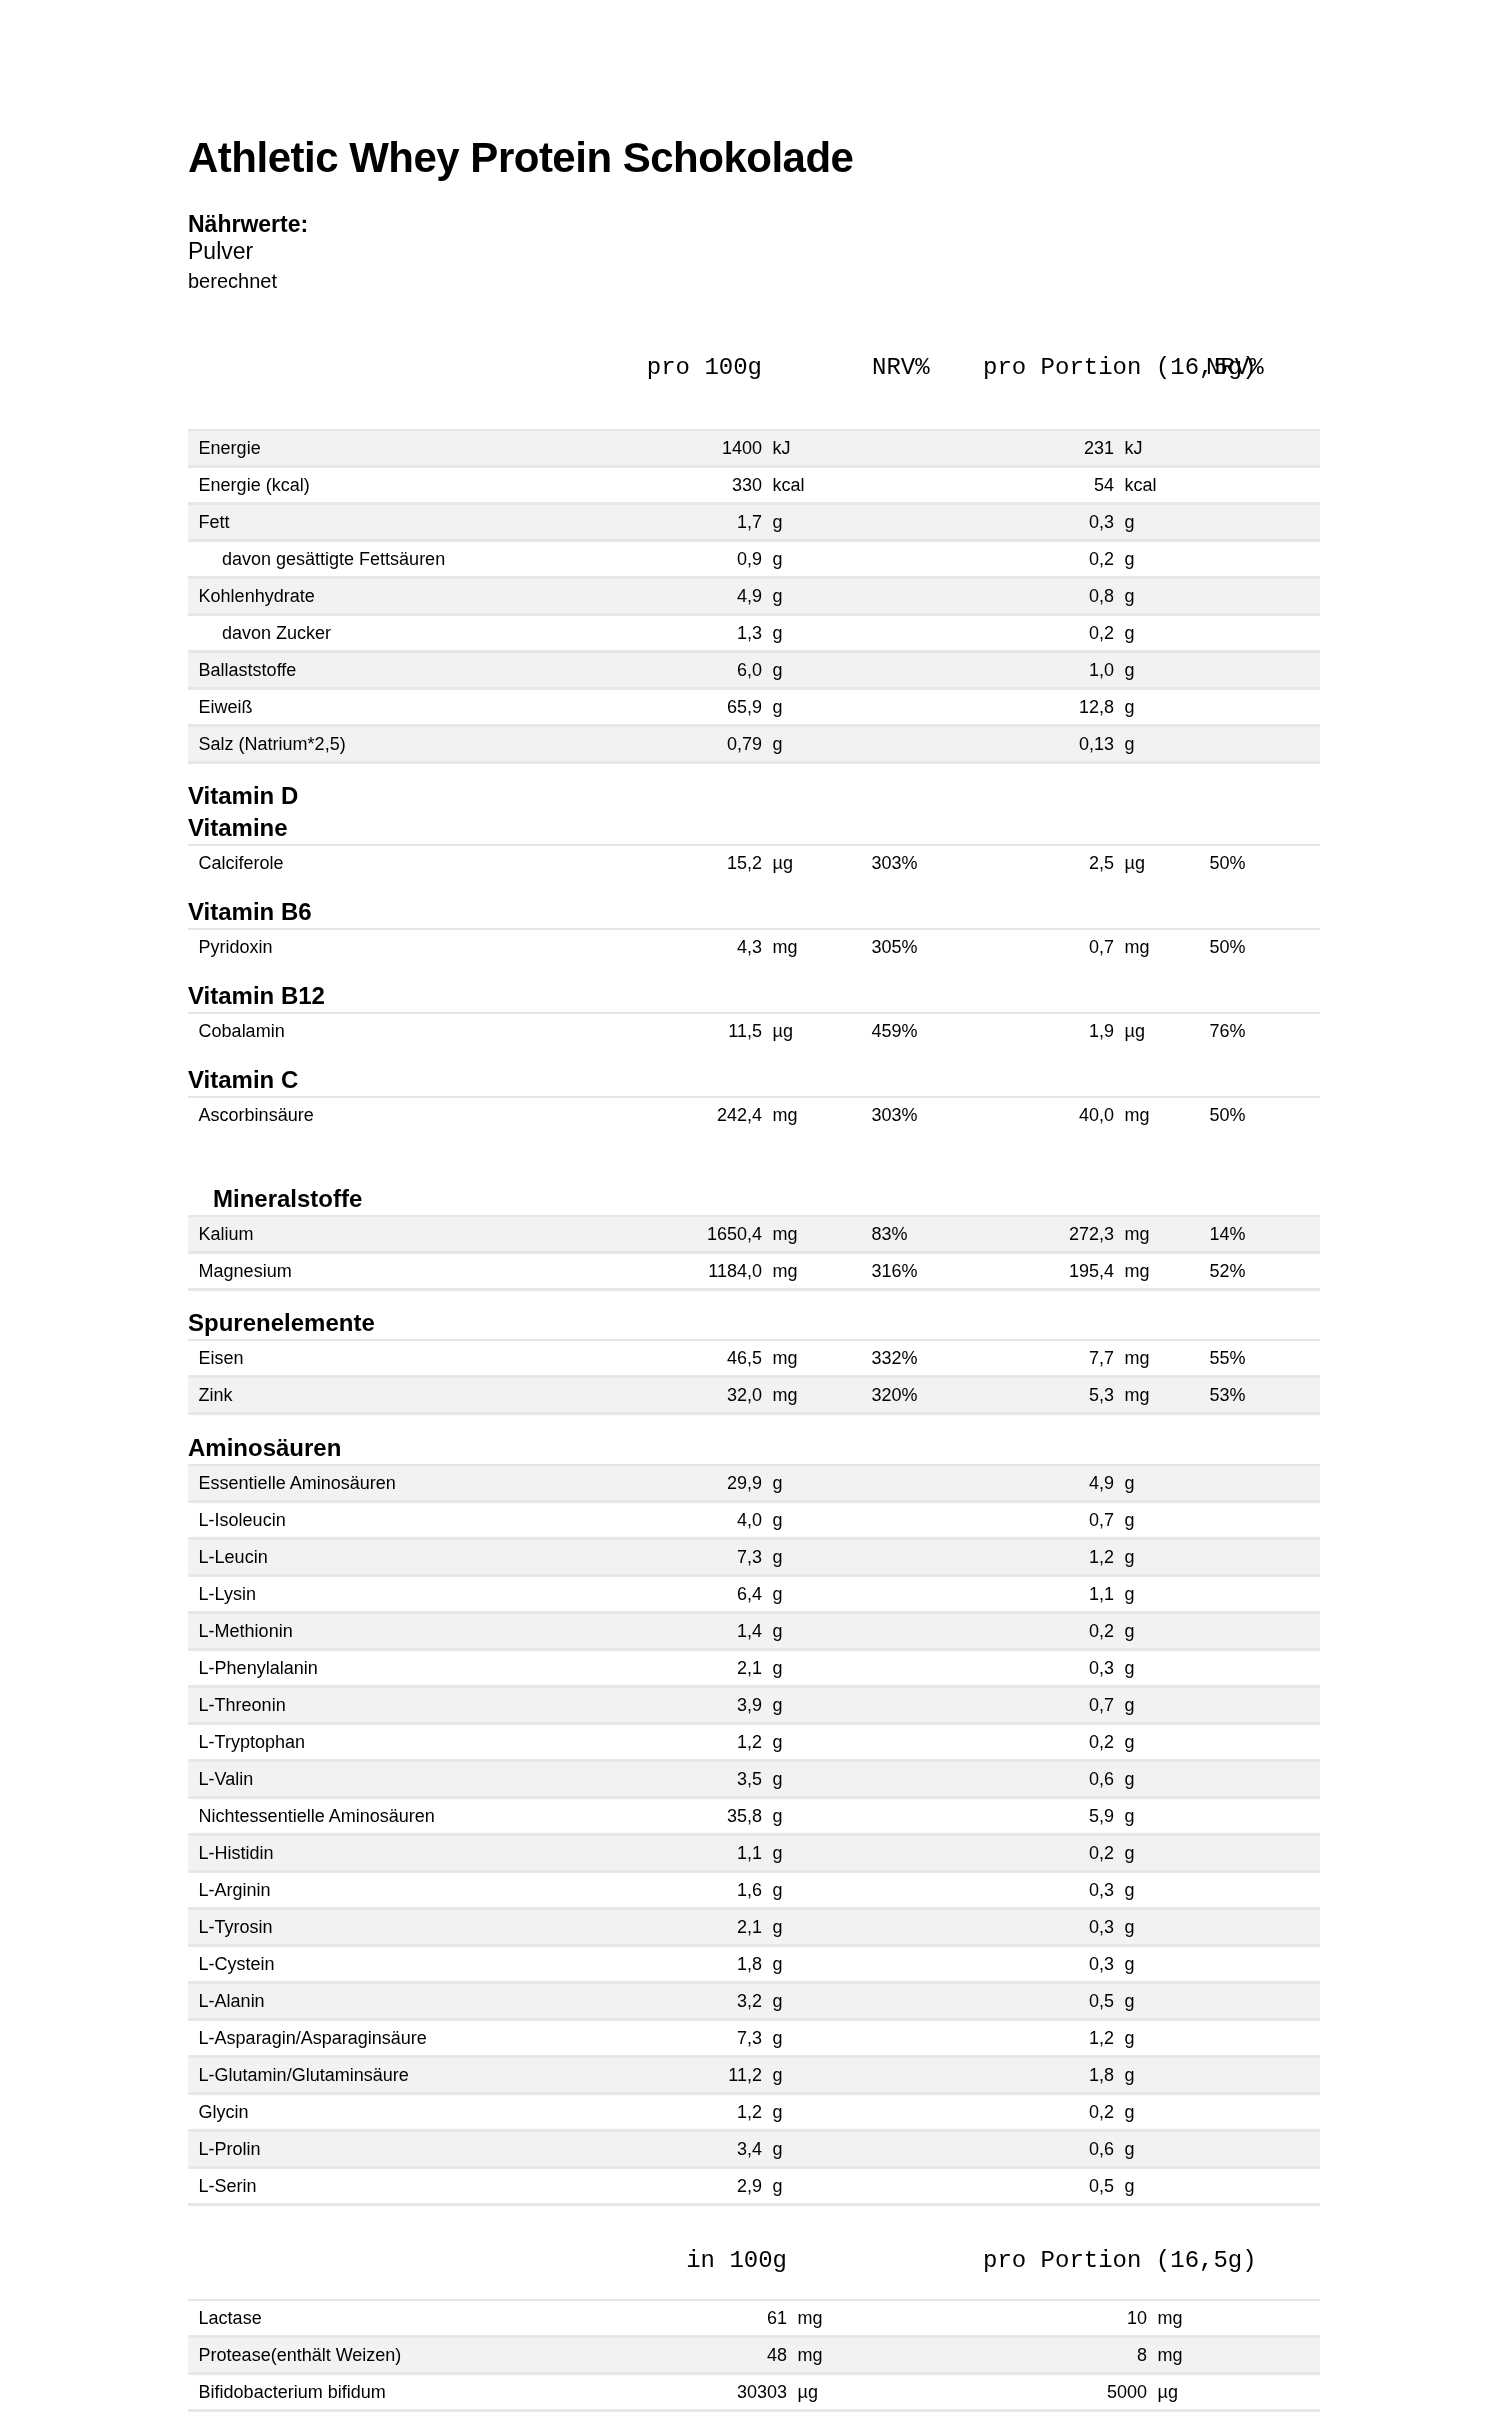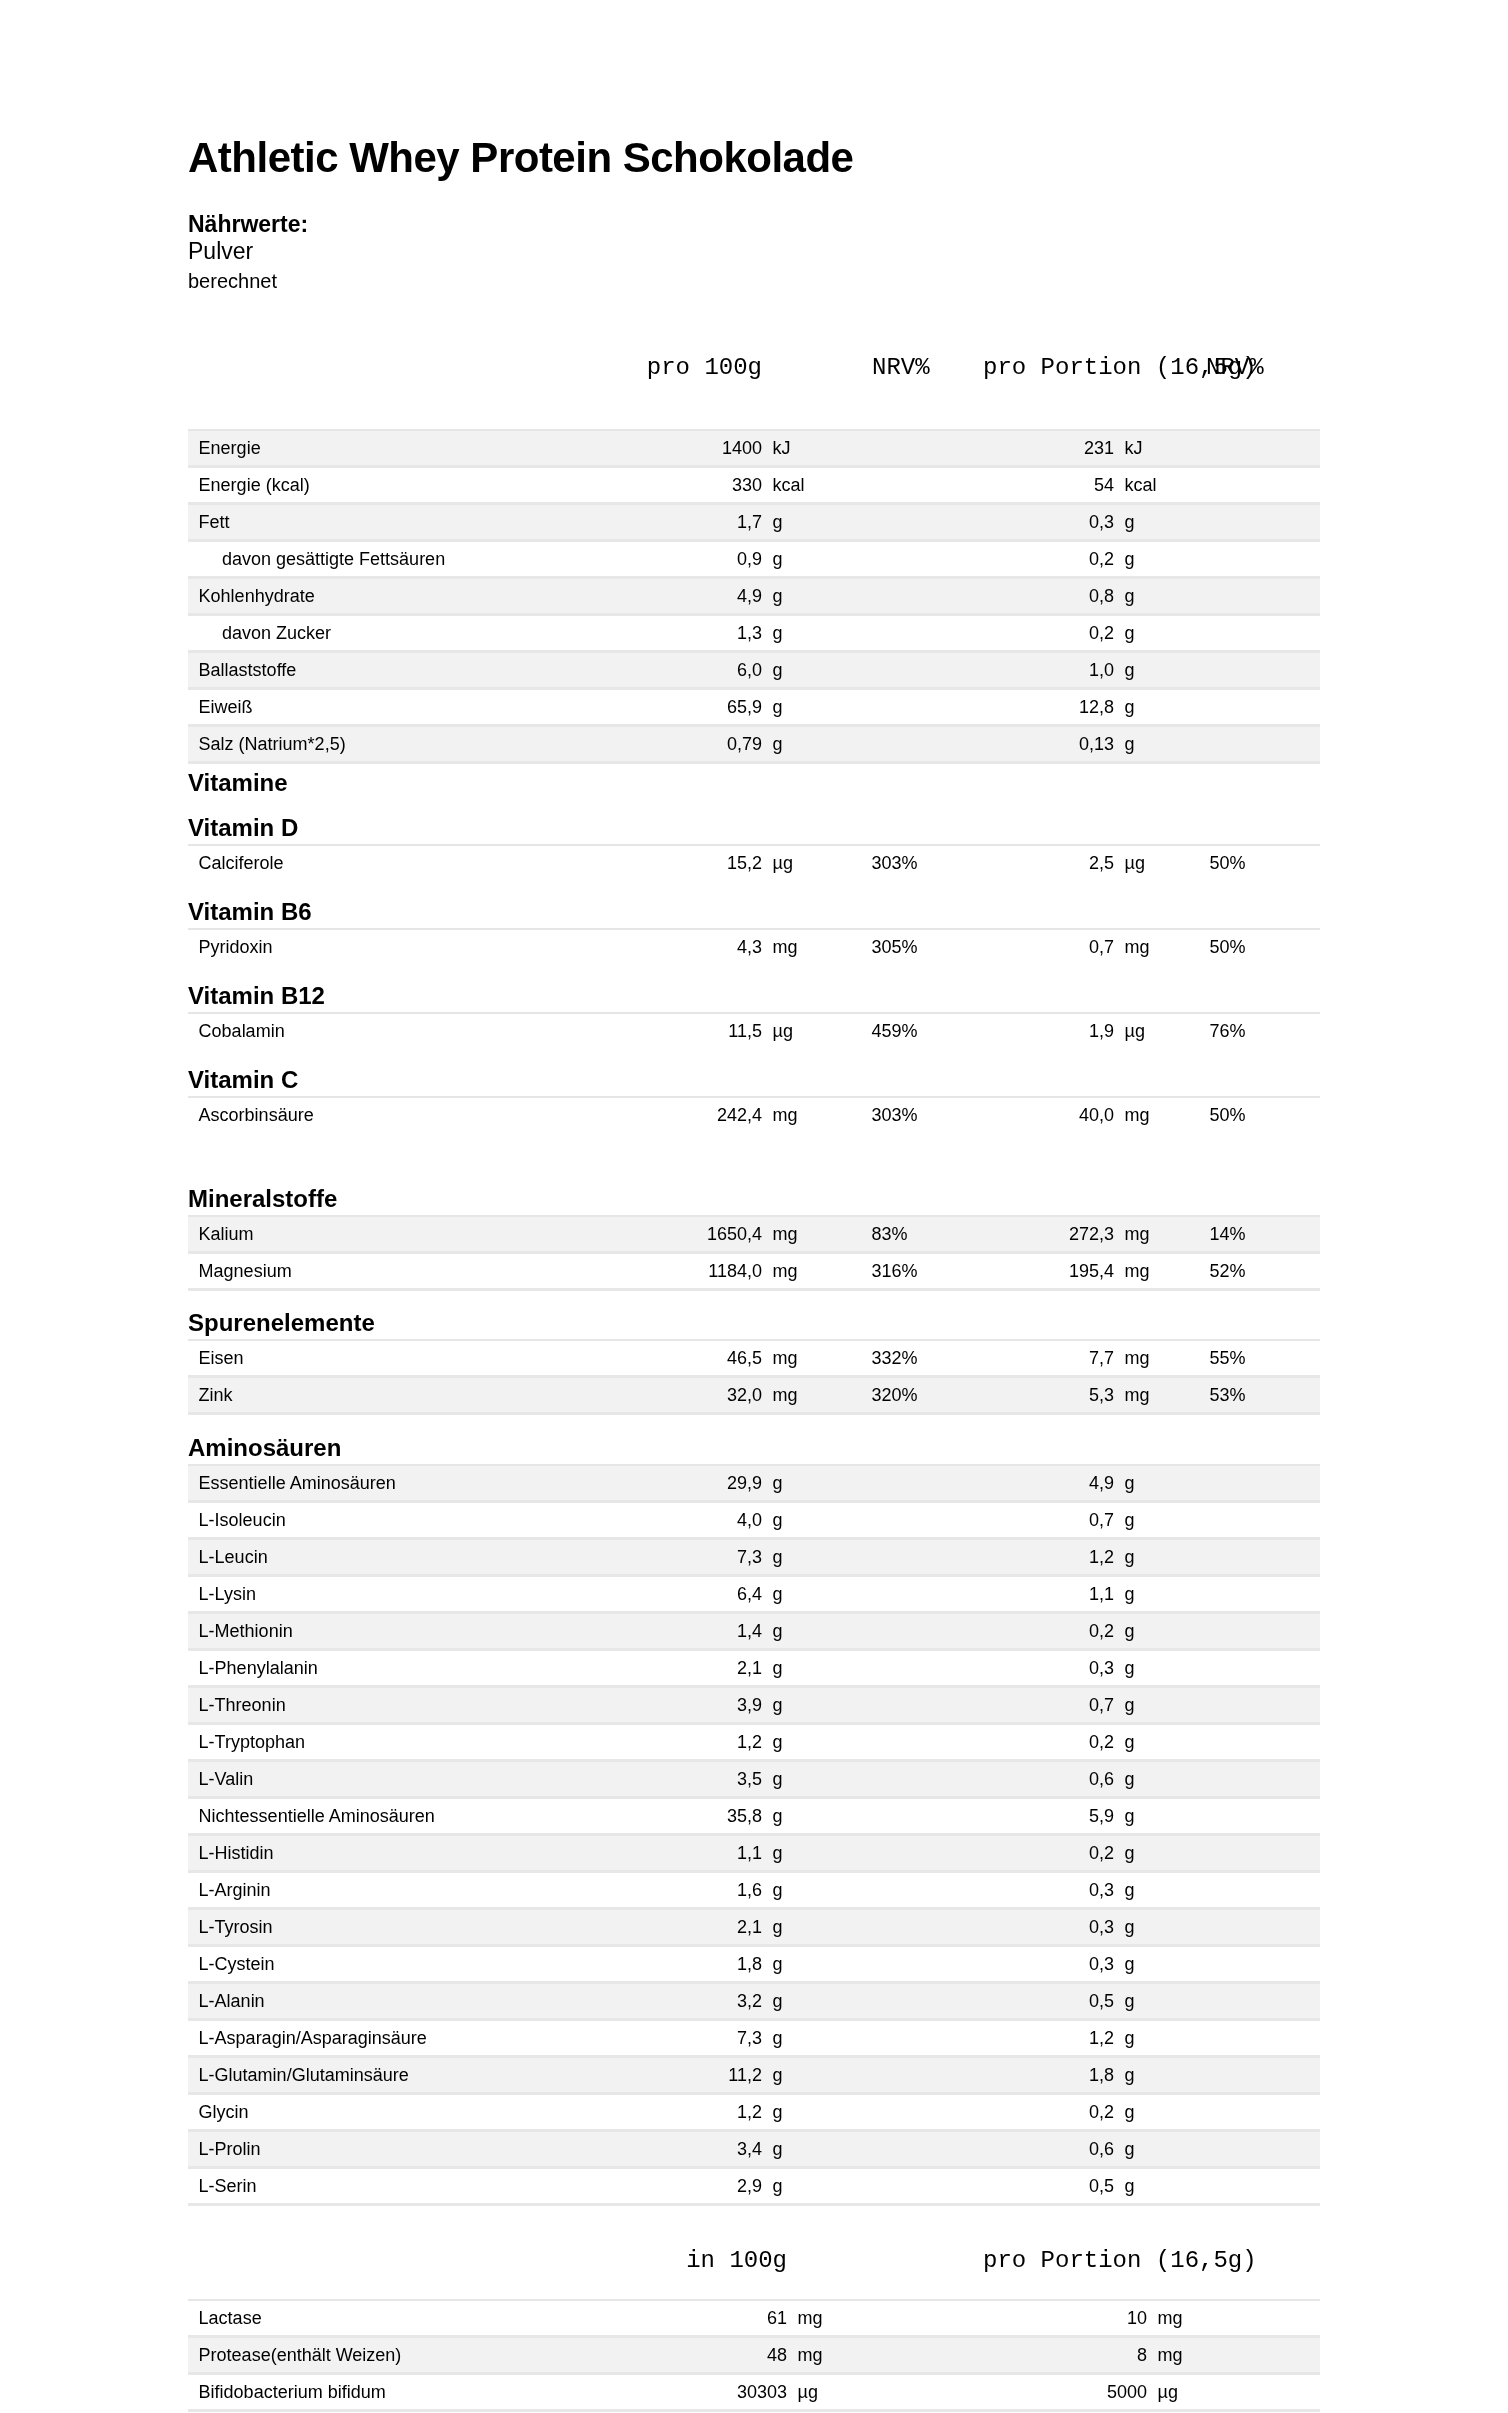--- a/index.html
+++ b/index.html
@@ -20,21 +20,21 @@
   #h-100g{right:558px;}
   #h-nrv1{left:684px;}
   #h-portion{left:795px;}
   #h-nrv2{left:1018px;}
   #sh-100g{right:533px;}
   #sh-portion{left:795px;}
 
   #main-table{margin-top:48px;}
   .heading{font-size:24px;font-weight:bold;line-height:25px;margin:19.3px 0 3.9px 0;}
   [data-name="section-heading-vitamine"]{margin-top:6.8px;}
-  [data-name="section-heading-mineralstoffe"]{margin-top:54px;}
+  [data-name="section-heading-mineralstoffe"]{margin-top:54px;margin-left:25px;}
 
   .block{border-top:2.9px solid #e6e6e6;}
   .row{height:34px;line-height:34px;border-bottom:3.4px solid #e7e7e7;font-size:18px;}
   .block.single .row{border-bottom:none;height:34px;}
   .row.shade{background:#f2f2f2;}
   .g-main{display:grid;grid-template-columns:391px 183px 106px 140px 106px 92px 113px;}
   .g-supp{display:grid;grid-template-columns:391px 208px 126px 234px 174px;}
   .c{overflow:visible;white-space:nowrap;}
   .c.lbl{padding-left:10.6px;}
   .row.indent .c.lbl{padding-left:34px;}
@@ -135,22 +135,22 @@
         <div class="row g-main shade" data-name="nutrient-row">
           <div class="c lbl" data-name="nutrient-label">Salz (Natrium*2,5)</div>
           <div class="c num" data-name="value-per-100g">0,79</div>
           <div class="c unit" data-name="unit-per-100g">g</div>
           <div class="c nrv" data-name="nrv-per-100g"></div>
           <div class="c num" data-name="value-per-portion">0,13</div>
           <div class="c unit" data-name="unit-per-portion">g</div>
           <div class="c nrv" data-name="nrv-per-portion"></div>
         </div>
       </div>
+      <div class="heading" data-name="section-heading-vitamin-d">Vitamin D</div>
       <div class="heading" data-name="section-heading-vitamine">Vitamine</div>
-      <div class="heading" data-name="section-heading-vitamin-d">Vitamin D</div>
       <div class="block single" data-name="table-block">
         <div class="row g-main" data-name="nutrient-row">
           <div class="c lbl" data-name="nutrient-label">Calciferole</div>
           <div class="c num" data-name="value-per-100g">15,2</div>
           <div class="c unit" data-name="unit-per-100g">µg</div>
           <div class="c nrv" data-name="nrv-per-100g">303%</div>
           <div class="c num" data-name="value-per-portion">2,5</div>
           <div class="c unit" data-name="unit-per-portion">µg</div>
           <div class="c nrv" data-name="nrv-per-portion">50%</div>
         </div>

